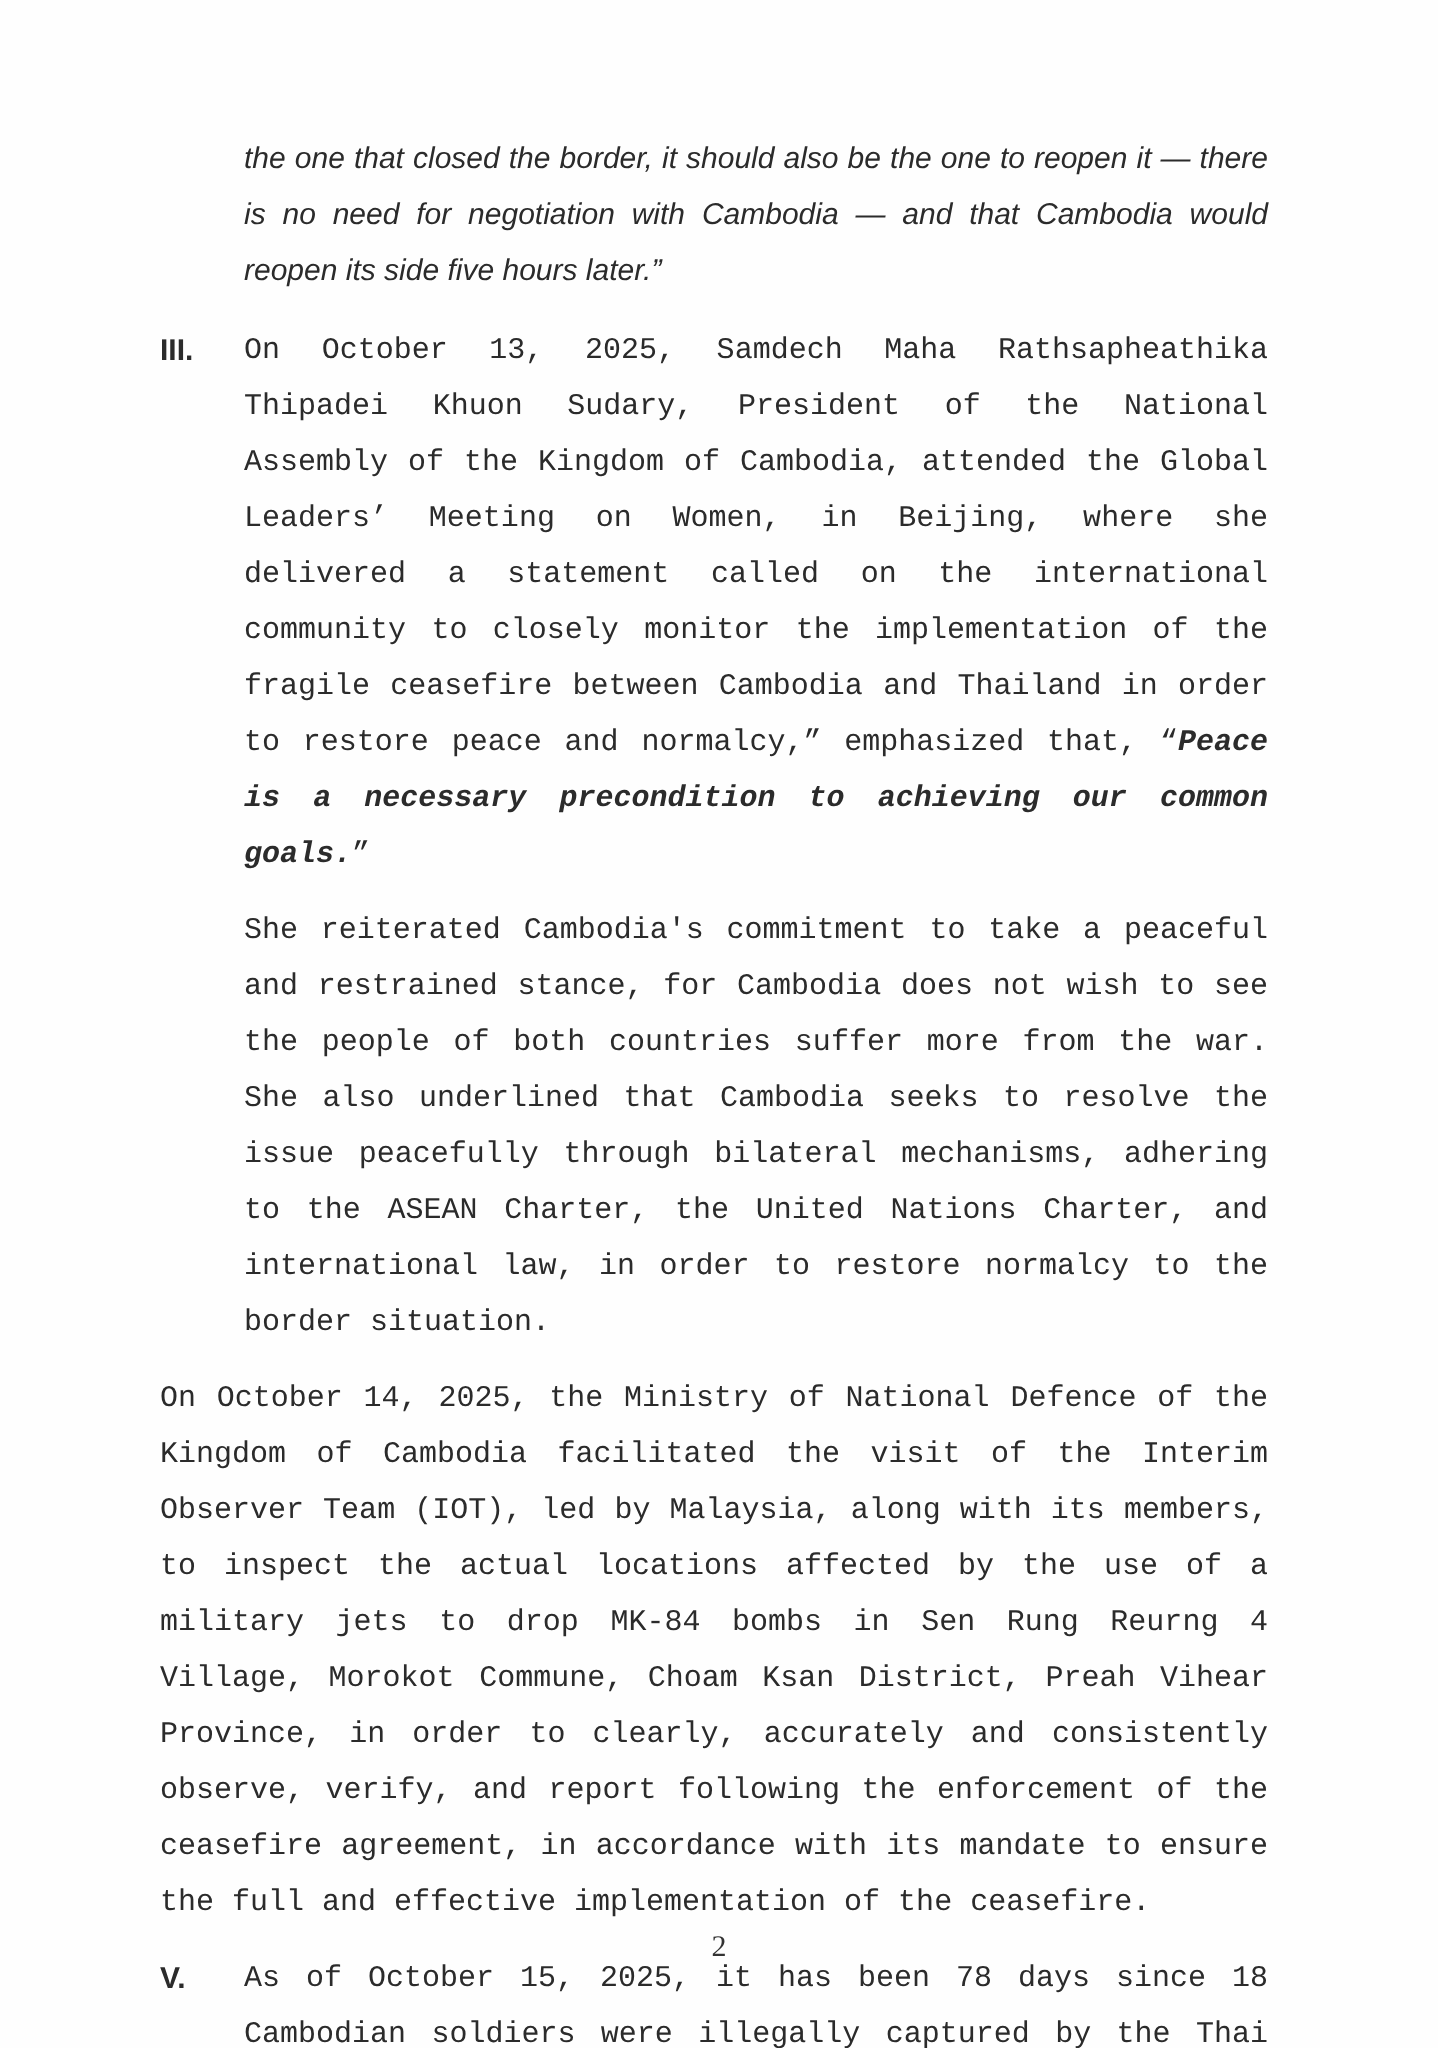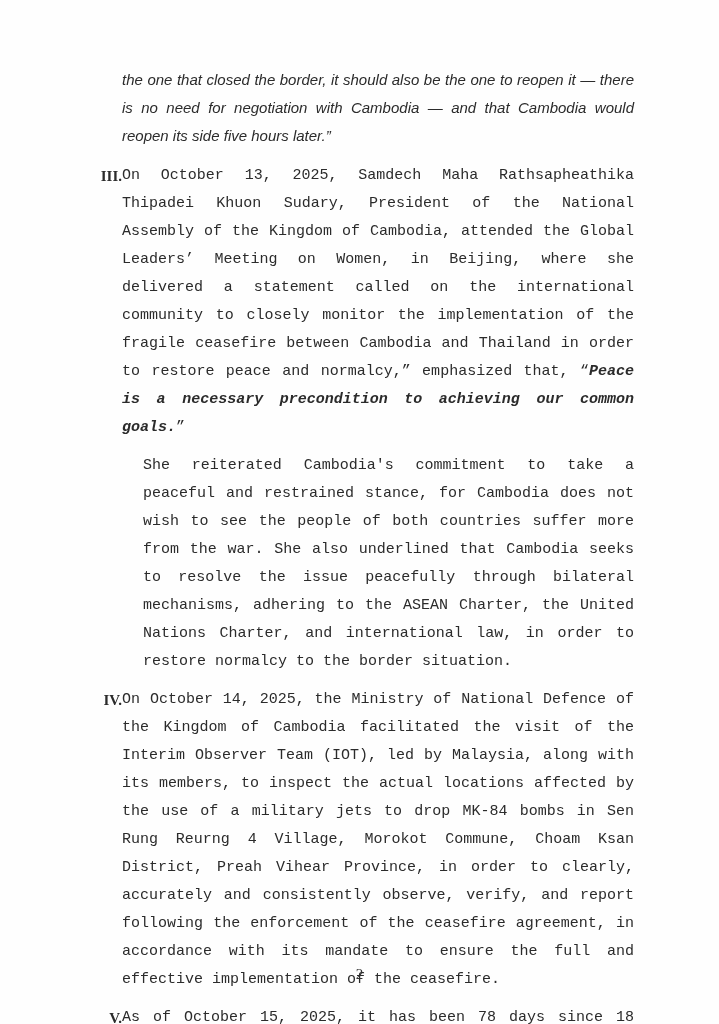--- a/index.html
+++ b/index.html
@@ -31,34 +31,32 @@
       margin: 0 0 12px 42px;
     }
     .item {
       display: flex;
       margin: 0 0 10px 0;
     }
     .item .num {
       flex: none;
       width: 42px;
       font-weight: bold;
-      text-align: right;
-      font-family: Liberation Serif, serif;
+      text-align: left;
     }
     .item .body {
       flex: 1;
       min-width: 0;
       font-family: Liberation Mono, monospace;
     }
     .para {
       margin: 0;
     }
     .para + .para {
       margin-top: 10px;
-      margin-left: 21px;
     }
     .bi {
       font-weight: bold;
       font-style: italic;
     }
     .page-number {
       position: absolute;
       top: 966px;
       left: 0;
       right: 0;
@@ -78,21 +76,20 @@
 
     <div class="item">
       <div class="num">III.</div>
       <div class="body">
         <p class="para"><span>On October 13, 2025, Samdech Maha Rathsapheathika Thipadei Khuon Sudary, President of the National Assembly of the Kingdom of Cambodia, attended the Global Leaders’ Meeting on Women, in Beijing, where she delivered a statement called on the international community to closely monitor the implementation of the fragile ceasefire between Cambodia and Thailand in order to restore peace and normalcy,” emphasized that, “</span><span class="bi">Peace is a necessary precondition to achieving our common goals.</span><span>”</span></p>
         <p class="para">She reiterated Cambodia's commitment to take a peaceful and restrained stance, for Cambodia does not wish to see the people of both countries suffer more from the war. She also underlined that Cambodia seeks to resolve the issue peacefully through bilateral mechanisms, adhering to the ASEAN Charter, the United Nations Charter, and international law, in order to restore normalcy to the border situation.</p>
       </div>
     </div>
 
     <div class="item">
-      <div class="num">IV.</div>
       <div class="body">
         <p class="para">On October 14, 2025, the Ministry of National Defence of the Kingdom of Cambodia facilitated the visit of the Interim Observer Team (IOT), led by Malaysia, along with its members, to inspect the actual locations affected by the use of a military jets to drop MK-84 bombs in Sen Rung Reurng 4 Village, Morokot Commune, Choam Ksan District, Preah Vihear Province, in order to clearly, accurately and consistently observe, verify, and report following the enforcement of the ceasefire agreement, in accordance with its mandate to ensure the full and effective implementation of the ceasefire.</p>
       </div>
     </div>
 
     <div class="item">
       <div class="num">V.</div>
       <div class="body">
         <p class="para">As of October 15, 2025, it has been 78 days since 18 Cambodian soldiers were illegally captured by the Thai military on July 29, 2025, shortly after the ceasefire agreement between Cambodia and Thailand entered into force at midnight on July 28, 2025. Cambodia urgently calls on the Thai side to release them unconditionally, as soon as possible, and in accordance with international humanitarian law.</p>
       </div>

